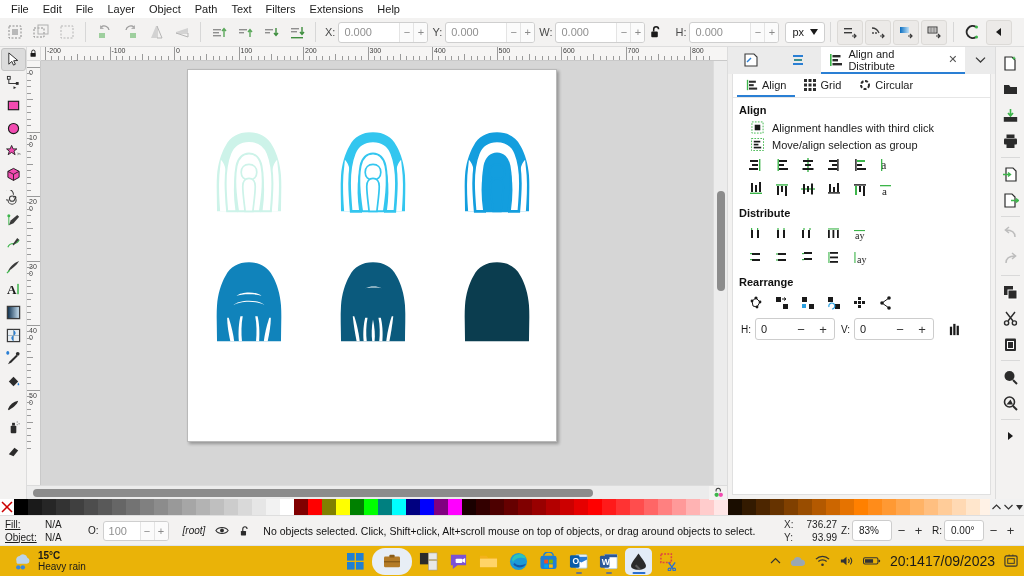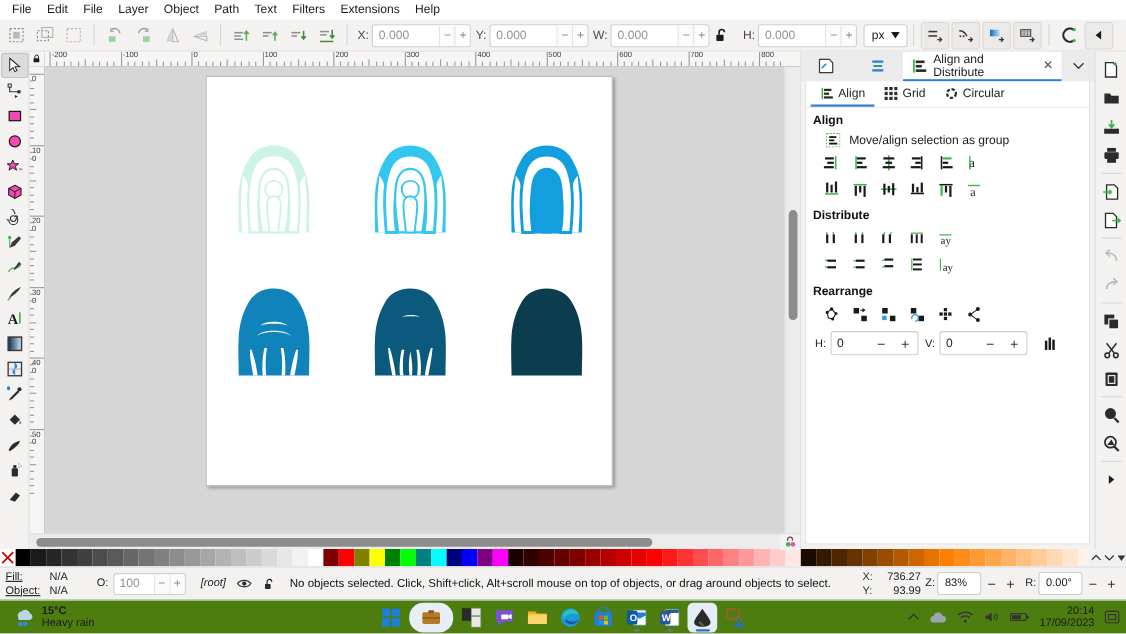--- a/index.html
+++ b/index.html
@@ -154,38 +154,38 @@
   .coords .col { display: flex; flex-direction: column; line-height: 13px; }
   .coords .cl { display: flex; gap: 5px; }
   .coords .ck { color: #333; width: 8px; }
   .coords .cv { width: 40px; text-align: right; }
   .zoom-grp, .rot-grp { display: flex; align-items: center; gap: 2px; margin-right: 6px; }
   .zbox { height: 21px; border: 1px solid #cdcdcd; border-radius: 3px; background: #fff;
        display: flex; align-items: center; padding: 0 6px; font-size: 10px; min-width: 40px; }
   .zstep { width: 15px; text-align: center; font-size: 13px; color: #333; }
 
   
-  .taskbar { height: 31px; flex: 0 0 31px; background: #4d7c0f; display: flex; align-items: center;
+  .taskbar { height: 31px; flex: 0 0 31px; background: #eab308; display: flex; align-items: center;
       border-top: 1px solid #dde4ec; position: relative; }
   .weather { display: flex; align-items: center; gap: 6px; padding-left: 10px; width: 150px; }
   .weather .wx { display: flex; flex-direction: column; line-height: 11px; font-size: 10px; }
   .weather .wx b { font-size: 10px; }
   .tb-center { position: absolute; left: 50%; transform: translateX(-50%); display: flex; align-items: center; gap: 3px; }
   .tb-app { width: 27px; height: 27px; display: flex; align-items: center; justify-content: center;
       border-radius: 5px; position: relative; }
   .tb-app.active { background: #e3ecf7; }
   .tb-app.pill { background: #e8eef6; border-radius: 13px; width: 40px; }
   .tb-app .dot { position: absolute; bottom: 1px; left: 50%; transform: translateX(-50%);
       width: 6px; height: 2px; border-radius: 1px; background: #6b7784; }
   .tb-app.active .dot { width: 13px; background: #2b6fd0; }
   .searchbox { display: flex; align-items: center; gap: 7px; height: 24px; width: 190px;
       background: #fff; border: 1px solid #dfe4ea; border-radius: 13px; padding: 0 10px;
       font-size: 11px; color: #444; }
   .tray { position: absolute; right: 6px; display: flex; align-items: center; gap: 9px; font-size: 10px; }
-  .tray .clock { display: flex; flex-direction: column; line-height: 11px; text-align: right; font-size: 10px; }
+  .tray .clock { display: flex; flex-direction: row; line-height: 11px; text-align: right; font-size: 14px; }
   svg { display: block; }
 </style>
 </head>
 <body>
 
 <div class="app">
 
 
   <div class="menubar">
     <div class="menu-item">File</div>
@@ -844,20 +844,29 @@
             </span>
             <span>Circular</span>
           </div>
         </div>
 
         <div class="sec-title">Align</div>
 
         <div class="chk-row">
           <span>
             <svg width="13" height="13" viewBox="0 0 14 14">
+                <rect x="1" y="1" width="12" height="12" fill="none" stroke="#3cb54a" stroke-dasharray="1.8 1.4"></rect>
+                <rect x="4" y="4" width="6" height="6" fill="#1a1a1a"></rect>
+              </svg>
+          </span>
+          <span class="lbl">Alignment handles with third click</span>
+        </div>
+        <div class="chk-row">
+          <span>
+            <svg width="13" height="13" viewBox="0 0 14 14">
                 <rect x="0.5" y="0.5" width="13" height="13" fill="none" stroke="#3cb54a" stroke-dasharray="1.8 1.4"></rect>
                 <rect x="3" y="3" width="7" height="1.8" fill="#1a1a1a"></rect>
                 <rect x="3" y="6.2" width="5" height="1.8" fill="#1a1a1a"></rect>
                 <rect x="3" y="9.4" width="8" height="1.8" fill="#1a1a1a"></rect>
               </svg>
           </span>
           <span class="lbl">Move/align selection as group</span>
         </div>
 
 

